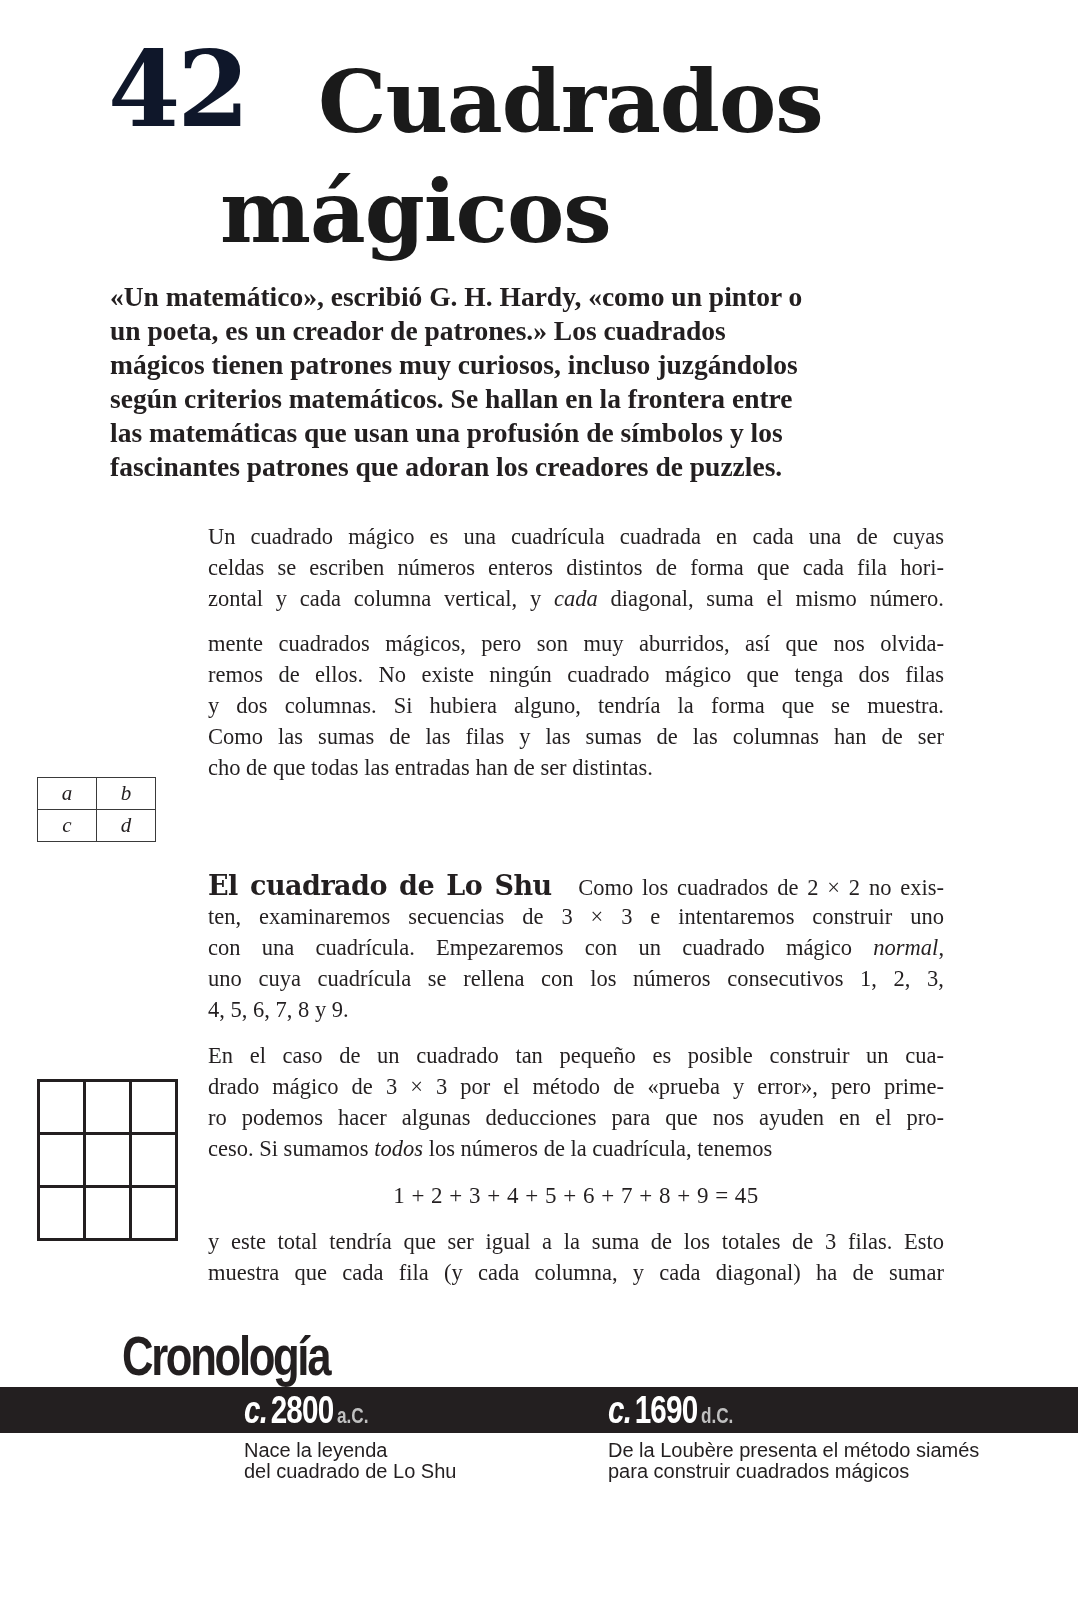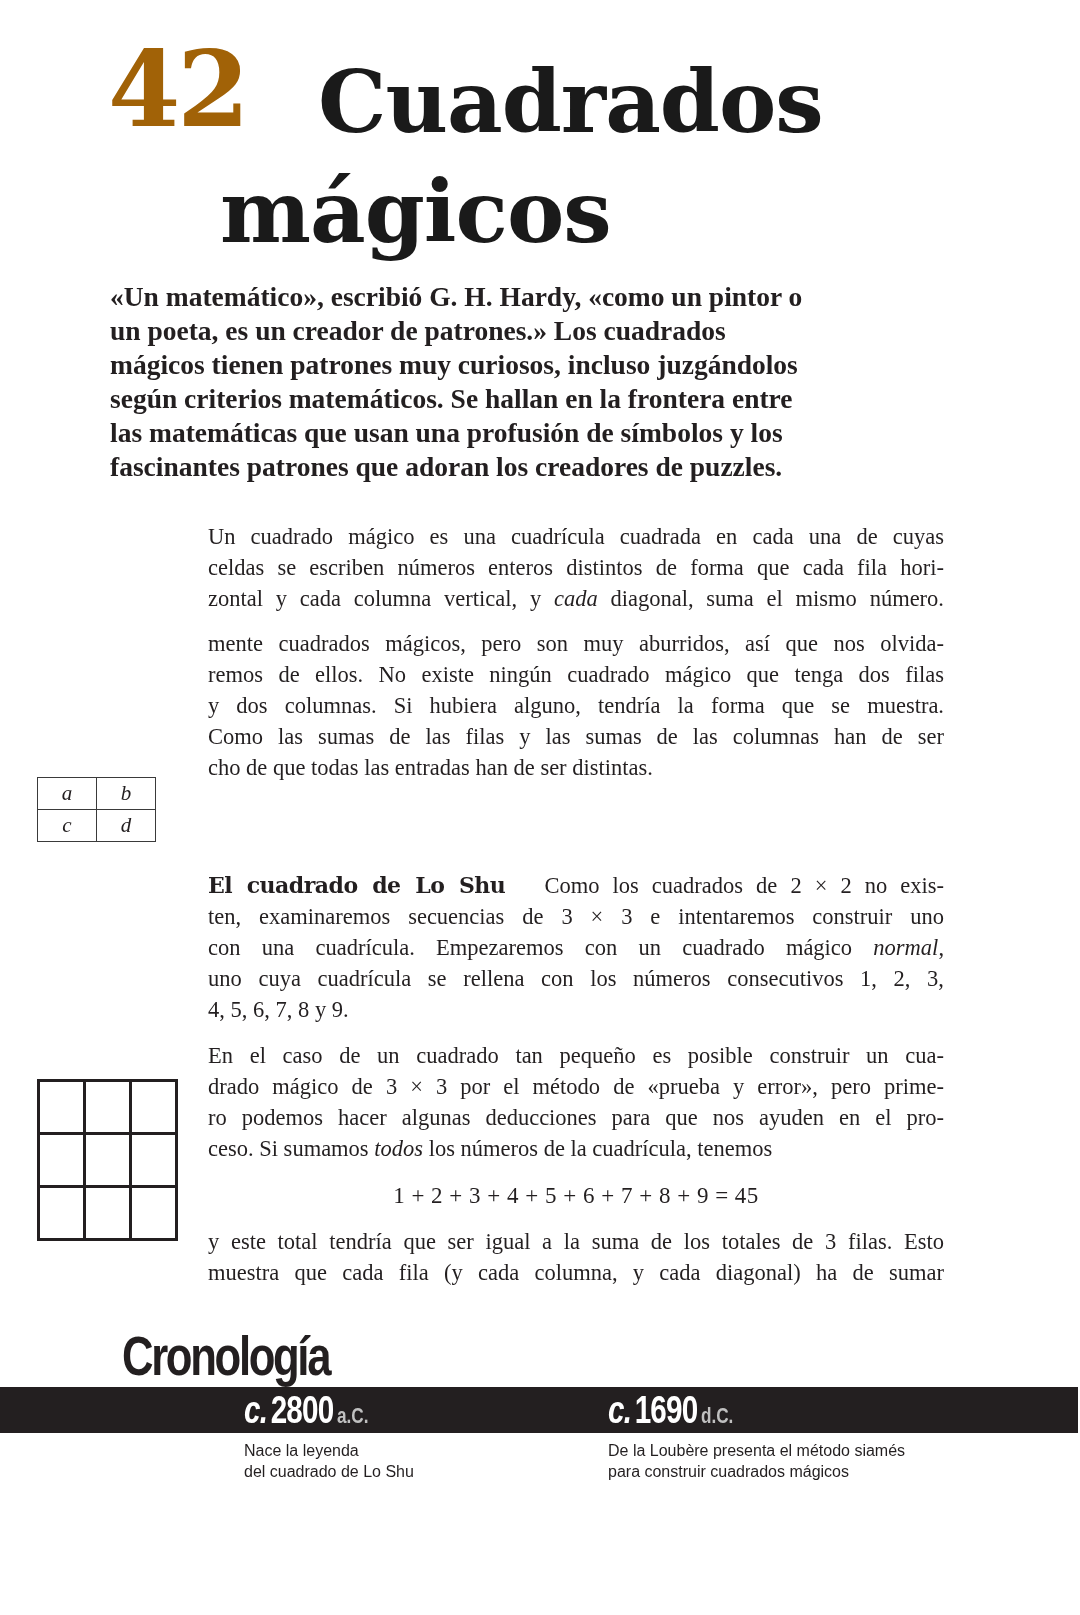--- a/index.html
+++ b/index.html
@@ -17,21 +17,21 @@
 
     
     .chapter-number {
       position: absolute;
       left: 108px;
       top: 38px;
       font-family: "DejaVu Serif", serif;
       font-weight: bold;
       font-size: 104px;
       line-height: 104px;
-      color: #a16207;
+      color: #0f172a;
       letter-spacing: -3px;
     }
     .title-line {
       position: absolute;
       font-family: "DejaVu Serif", serif;
       font-weight: bold;
       color: #1a1a1a;
       white-space: nowrap;
       letter-spacing: -1px;
     }
@@ -85,21 +85,21 @@
     }
     .body-block .jline.last {
       text-align-last: left;
     }
     .body-block em {
       font-style: italic;
     }
     .section-heading {
       font-family: "DejaVu Serif", serif;
       font-weight: bold;
-      font-size: 22px;
+      font-size: 27px;
       letter-spacing: -0.5px;
       color: #231f20;
     }
     .equation {
       position: absolute;
       left: 208px;
       width: 736px;
       top: 1180px;
       text-align: center;
       font-family: "Liberation Serif", serif;
@@ -188,21 +188,21 @@
       color: #c0c0c0;
       letter-spacing: 0px;
     }
     .chrono-date-1 { left: 244px; }
     .chrono-date-2 { left: 608px; }
 
     .chrono-desc {
       position: absolute;
       top: 1440px;
       font-family: "Liberation Sans", sans-serif;
-      font-size: 16px;
+      font-size: 20px;
       line-height: 21px;
       color: #231f20;
       white-space: nowrap;
     }
     .chrono-desc .line { display: block; }
     .chrono-desc-1 { left: 244px; }
     .chrono-desc-2 { left: 608px; }
   </style>
 </head>
 <body>

